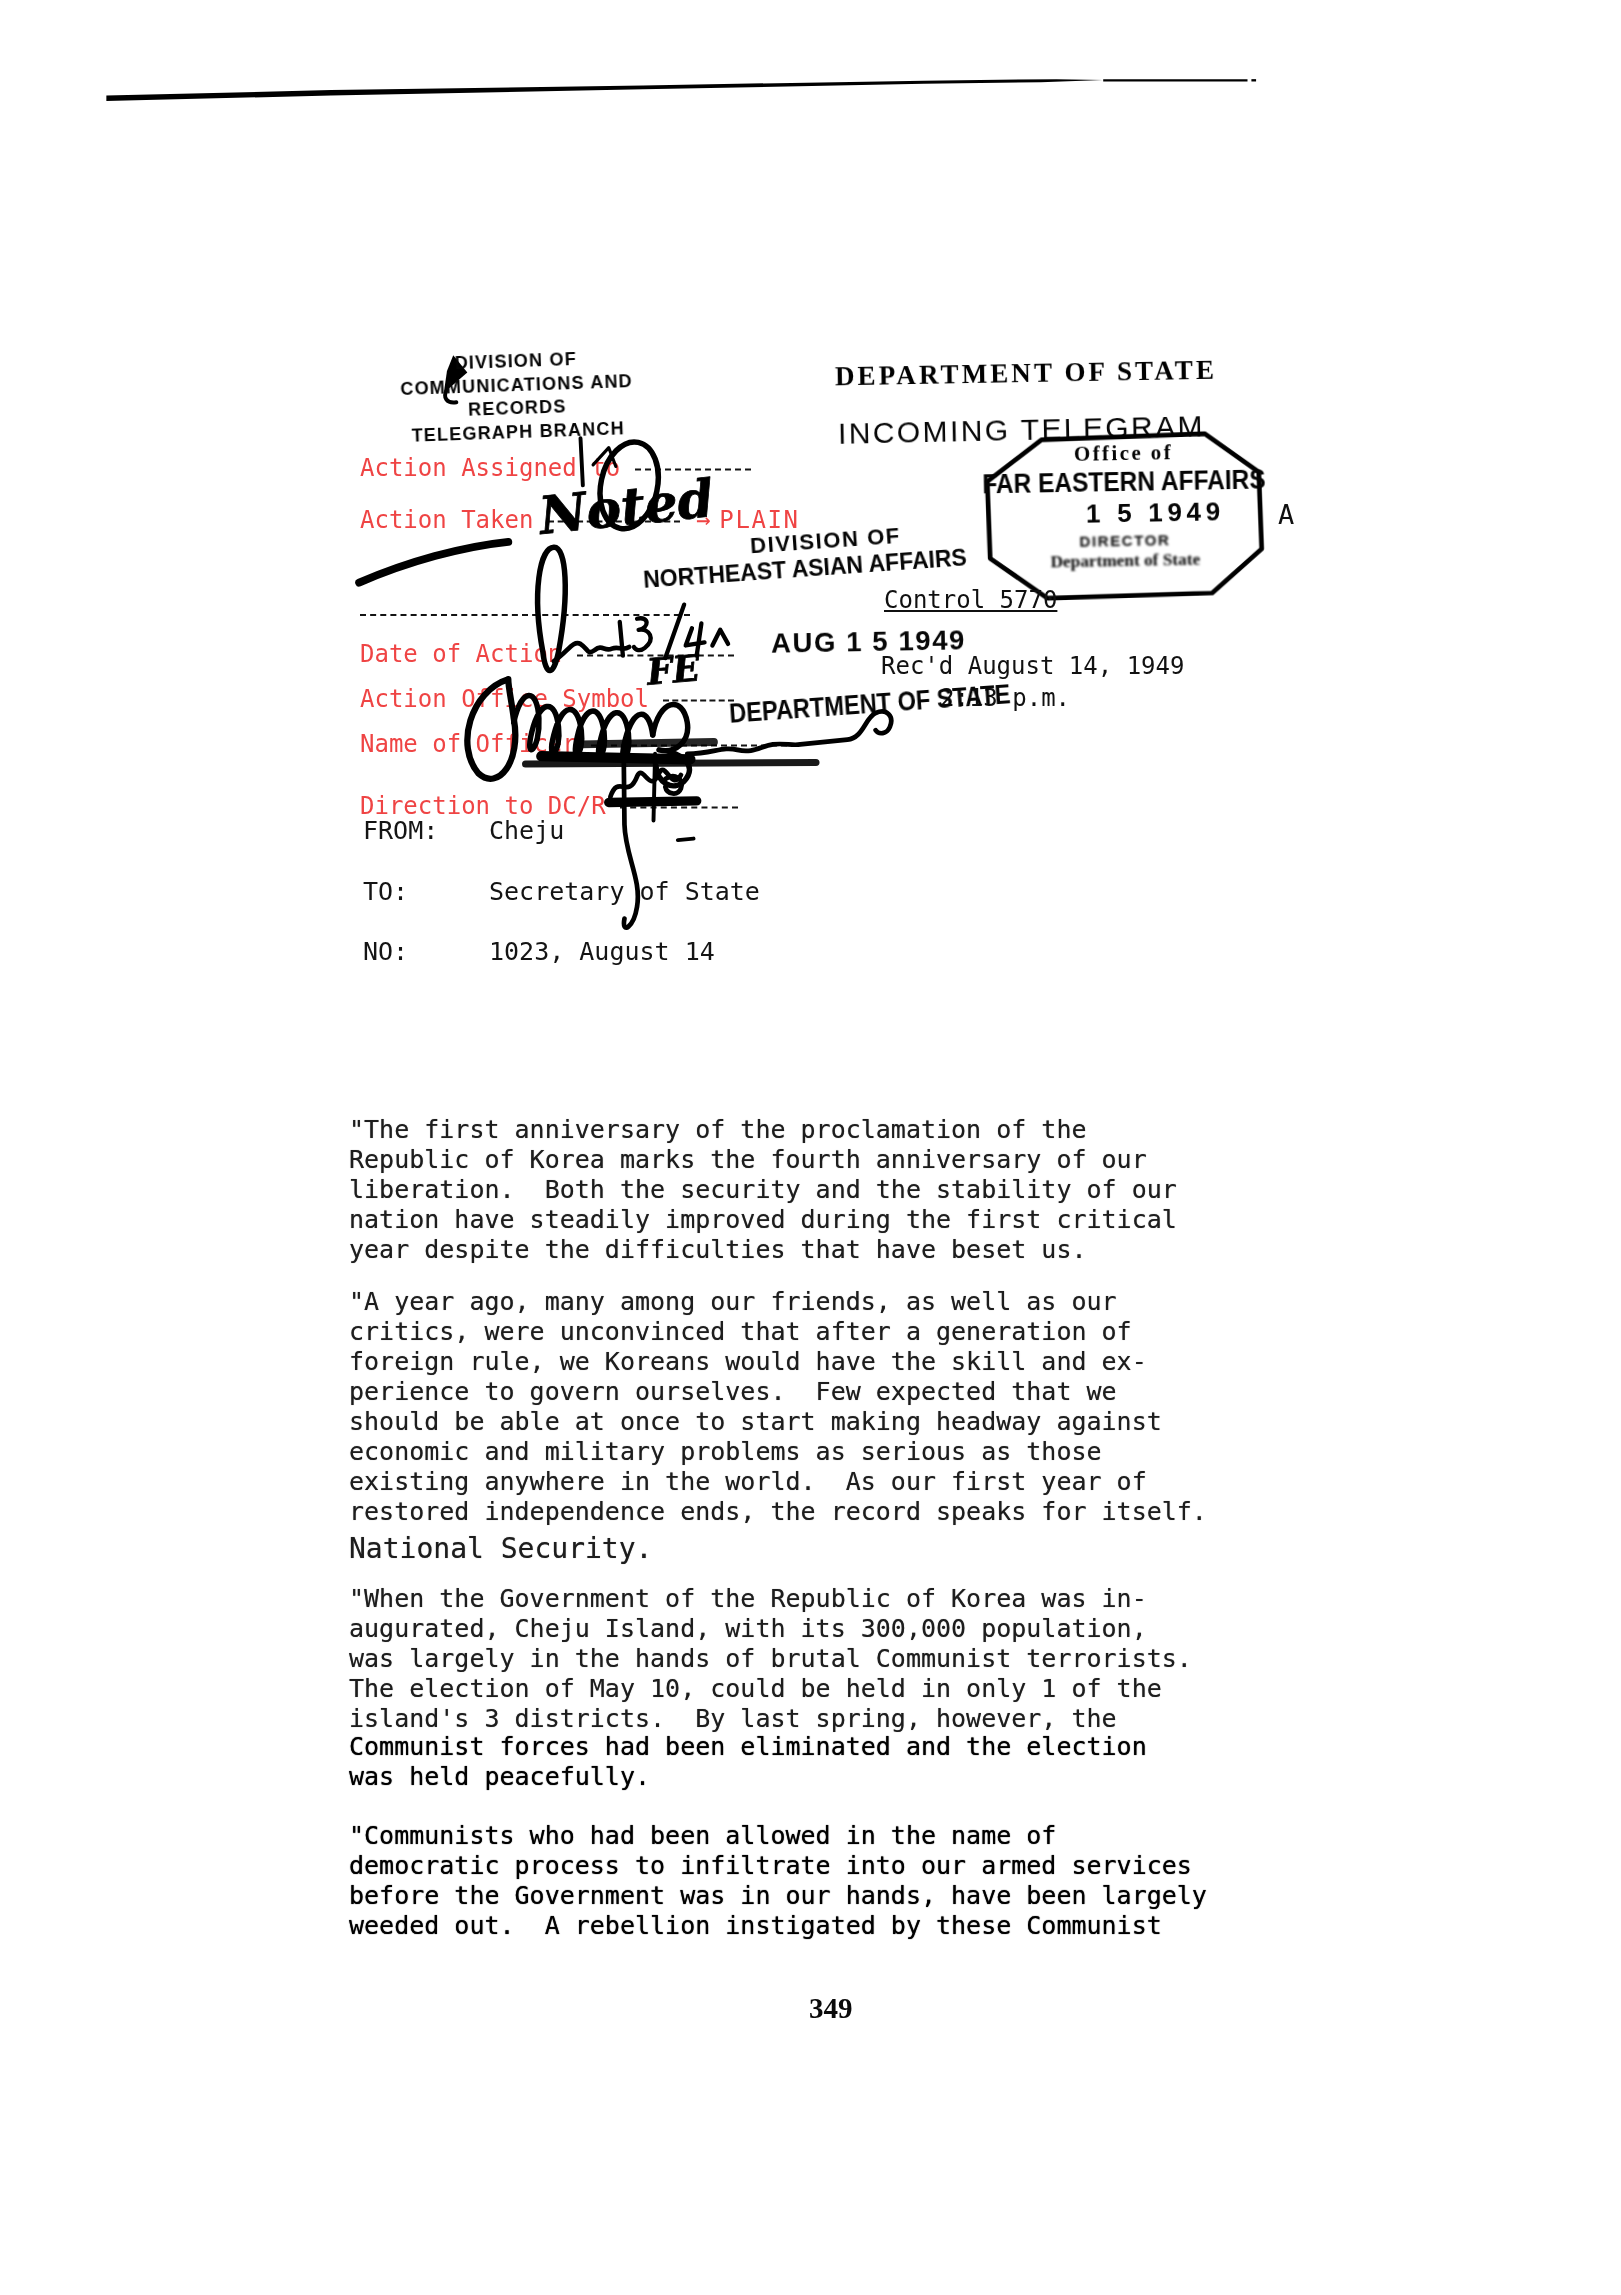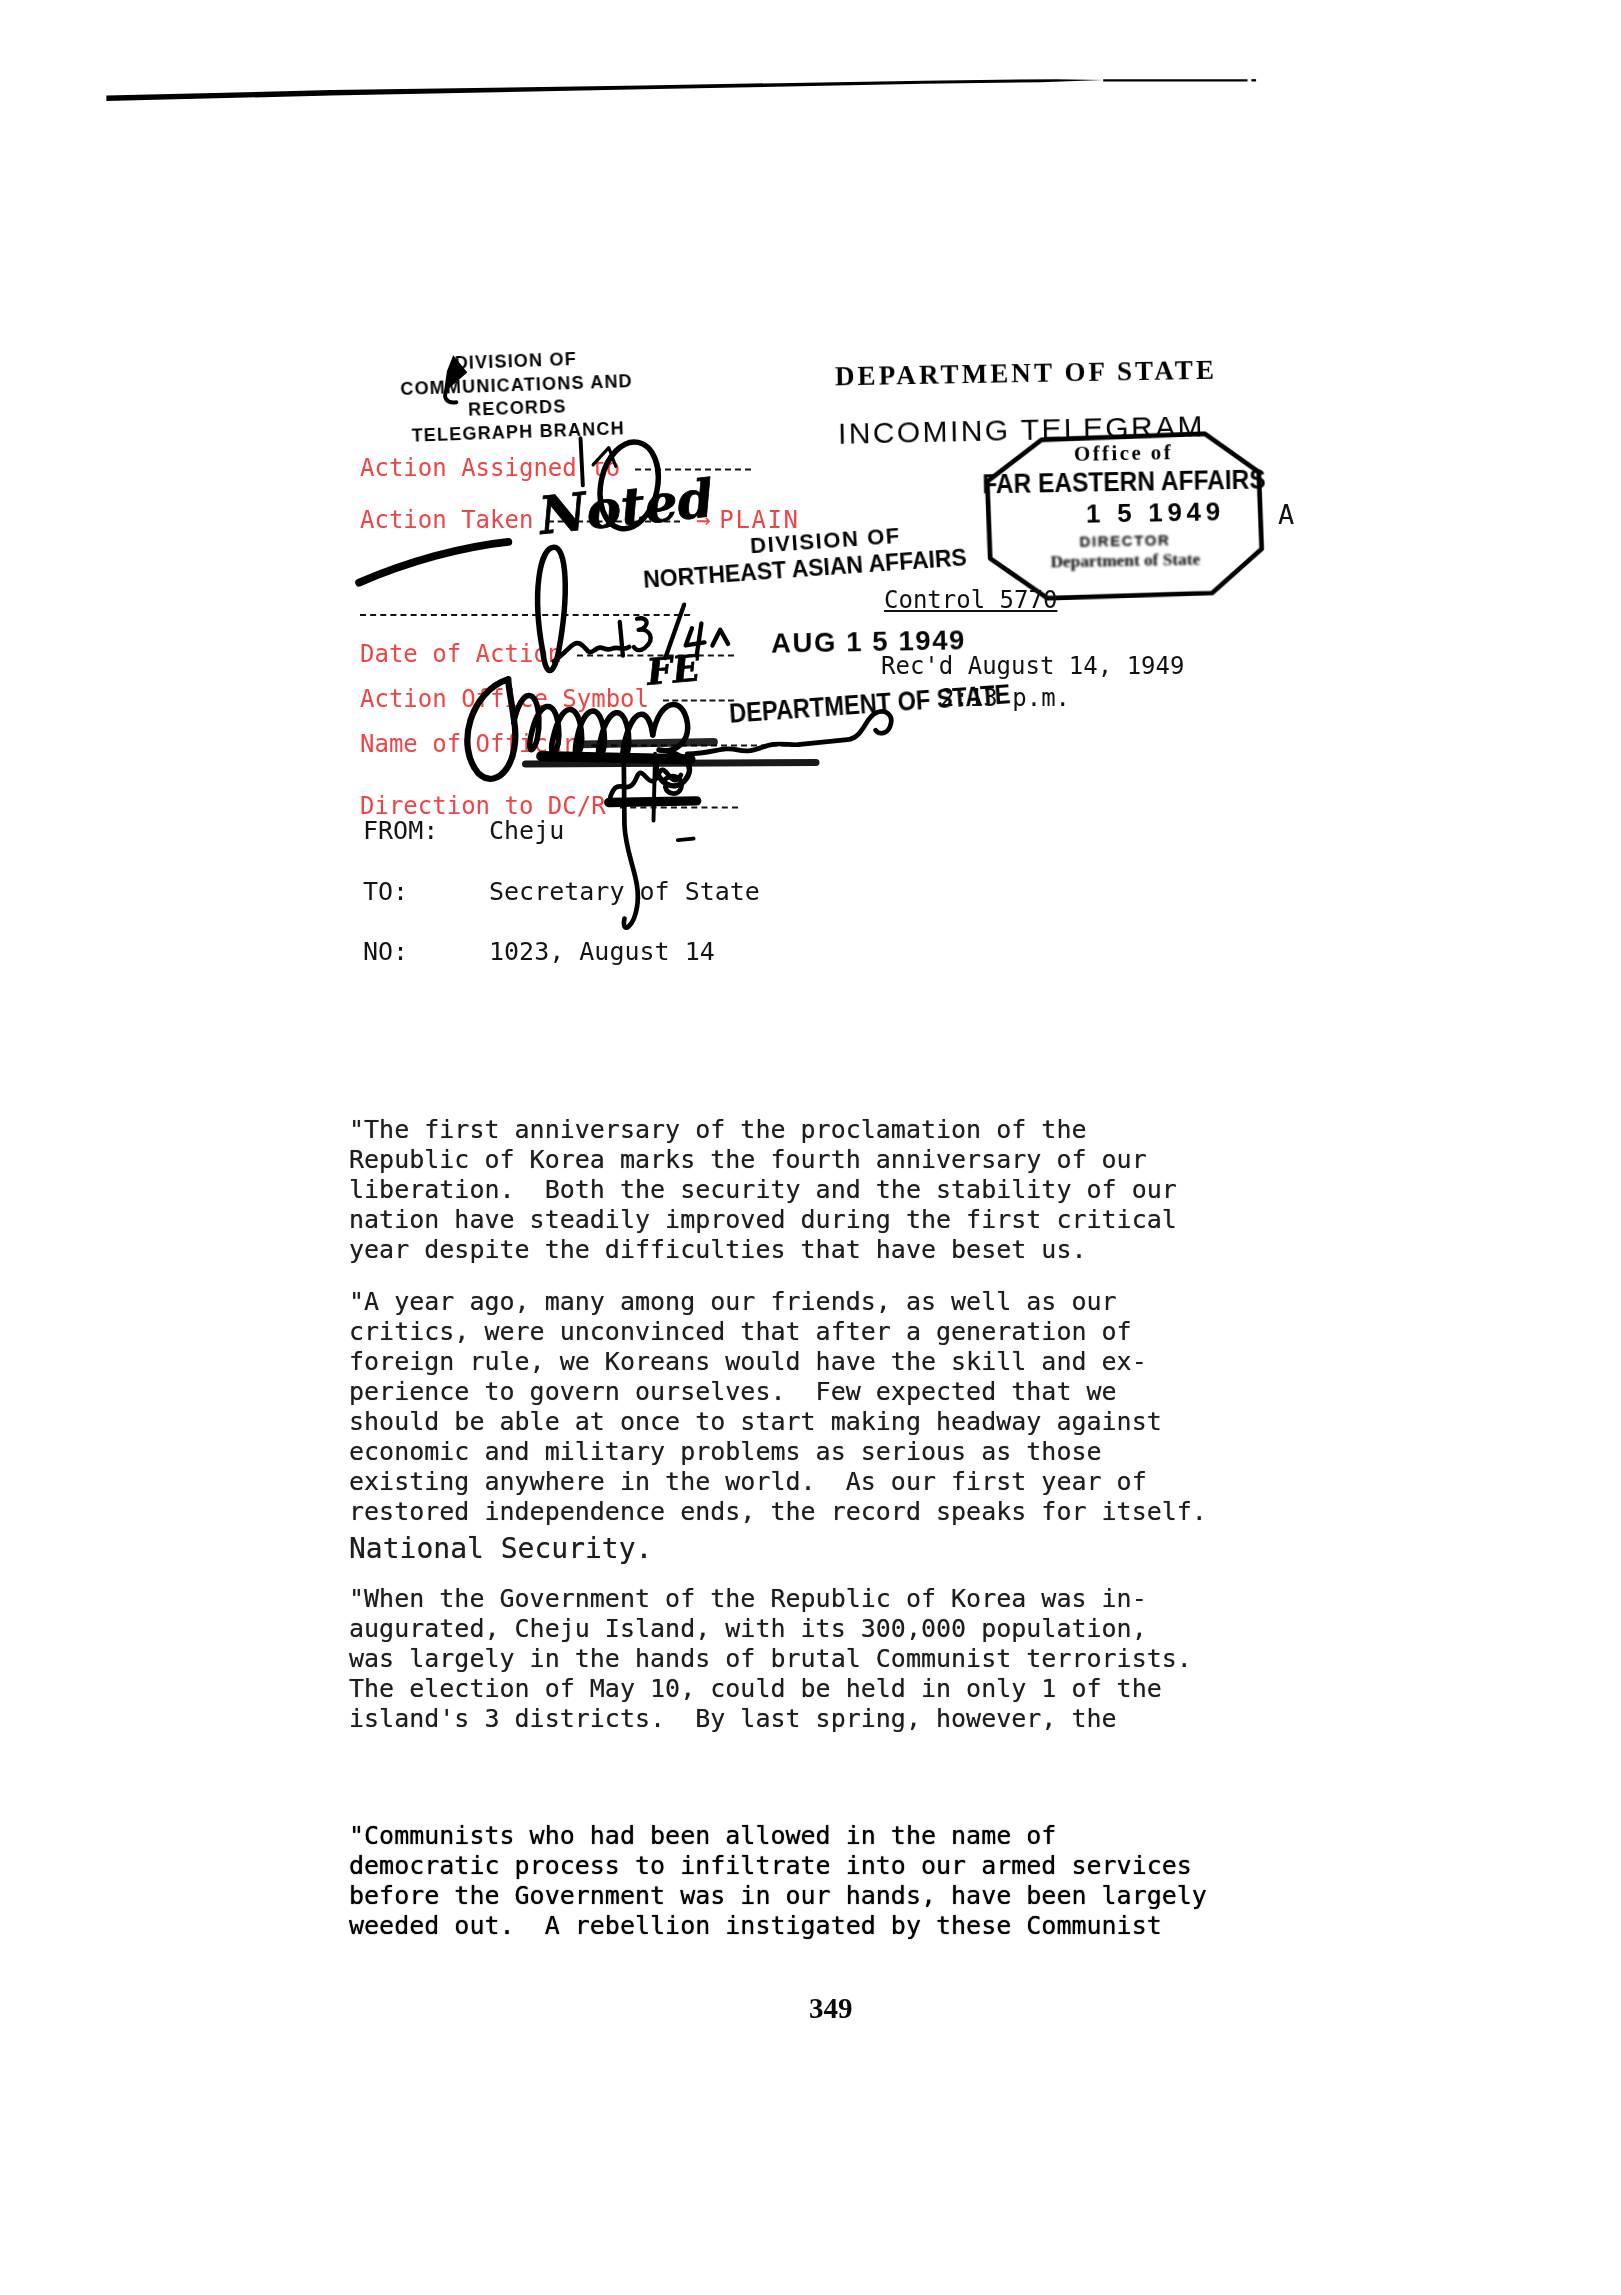--- a/index.html
+++ b/index.html
@@ -182,20 +182,22 @@
 should be able at once to start making headway against
 economic and military problems as serious as those
 existing anywhere in the world.  As our first year of
 restored independence ends, the record speaks for itself.</div>
   <div class="heading" style="top:1532px">National Security.</div>
   <div class="para" style="top:1584px">"When the Government of the Republic of Korea was in-
 augurated, Cheju Island, with its 300,000 population,
 was largely in the hands of brutal Communist terrorists.
 The election of May 10, could be held in only 1 of the
 island's 3 districts.  By last spring, however, the</div>
+  <div class="para dark" style="top:1732px">Communist forces had been eliminated and the election
+was held peacefully.</div>
   <div class="para dark" style="top:1821px">"Communists who had been allowed in the name of
 democratic process to infiltrate into our armed services
 before the Government was in our hands, have been largely
 weeded out.  A rebellion instigated by these Communist</div>
 
   <div class="page-number">349</div>
 
   <svg class="handwriting" width="628" height="550" viewBox="0 0 800 700" style="fill:none;stroke:#000;stroke-linecap:round;stroke-linejoin:round;">
 
     <path d="M300,28 L303,88" stroke-width="5"></path>

